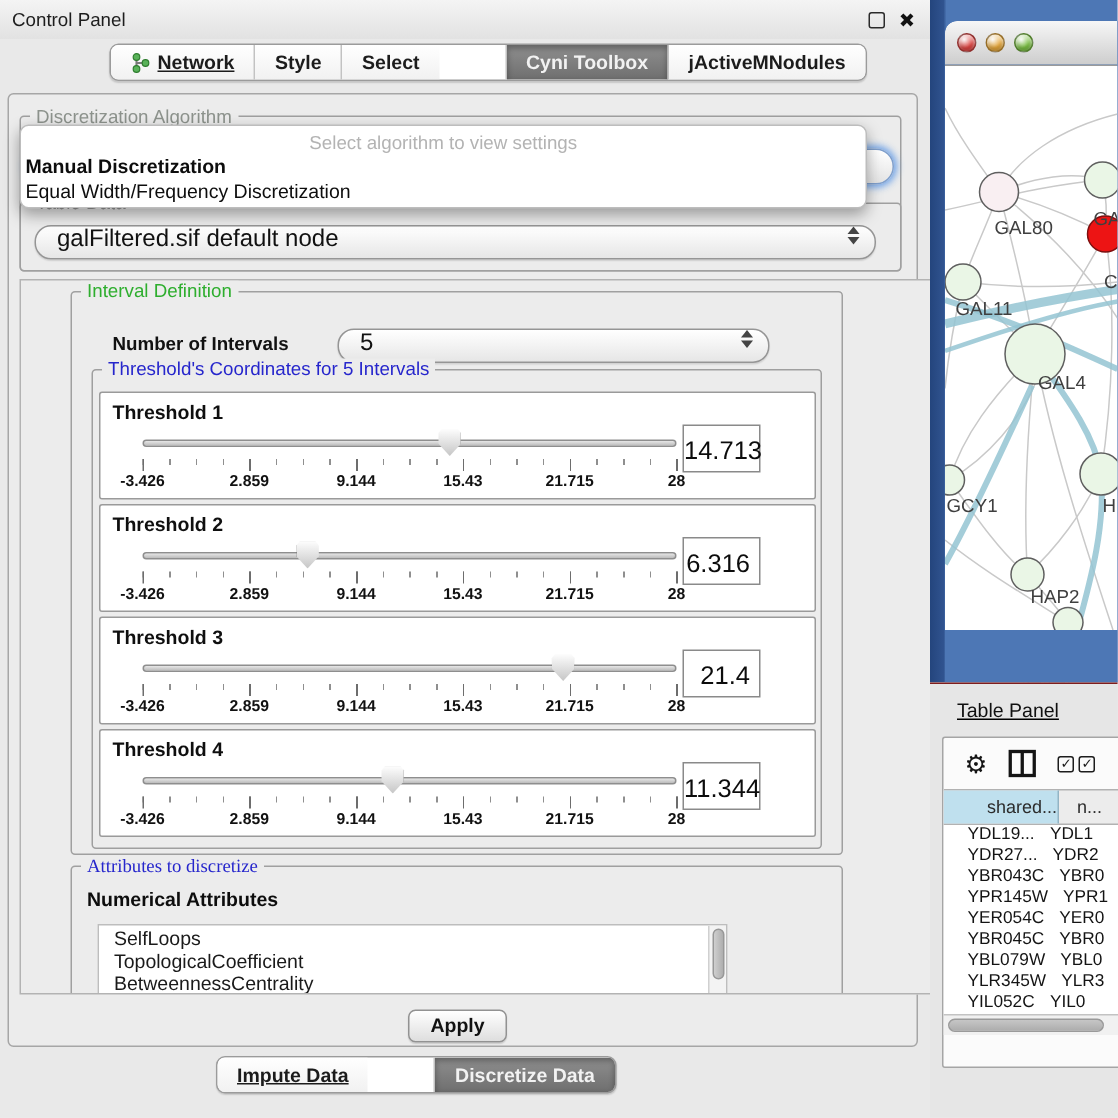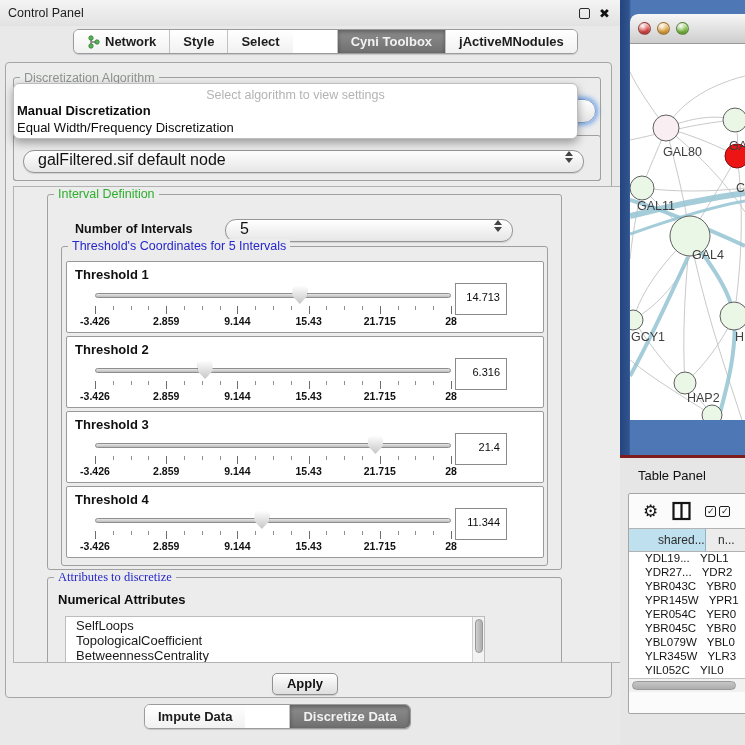--- a/index.html
+++ b/index.html
@@ -14,21 +14,21 @@
   #cp-title { font-size:12.5px; color:#1d1d1d; padding-left:8px; }
   #cp-winbtns { position:absolute; right:10px; top:0; height:26px; display:flex; align-items:center; gap:9px; }
   .float-btn { width:11px; height:11px; border:1.6px solid #2b2b2b; border-radius:2px; }
   .close-x { font-size:13px; font-weight:bold; color:#111; line-height:11px; }
 
   
   .segbar { display:inline-flex; height:25px; background:#ffffff; border:1px solid #9b9b9b;
     border-radius:6px; overflow:hidden; box-shadow:0 1px 1px rgba(0,0,0,.15); }
   .seg { display:flex; align-items:center; gap:5px; padding:0 13px; font-size:13px; font-weight:bold;
     color:#1c1c1c; border-left:1px solid #c2c2c2; background:linear-gradient(#ffffff,#f1f1f1); cursor:default; }
-  .seg:first-child { border-left:none; }
+  .seg:first-child { border-left:none;text-decoration:underline; }
   .seg.selected { background:linear-gradient(#8f8f8f,#6f6f6f); color:#f2f2f2;
     box-shadow:inset 0 2px 4px rgba(0,0,0,.35);margin-left:44px; }
   #top-tabbar { position:absolute; left:73px; top:29px; }
   #bottom-tabbar { position:absolute; left:144px; top:704px; }
 
   
   #cp-main { position:absolute; left:5px; top:62px; width:607px; height:636px;
     background:#ececec; border:1px solid #a6a6a6; border-radius:4px; }
 
   .groupbox { position:absolute; border:1px solid #a0a0a0; border-radius:3px; }
@@ -90,21 +90,21 @@
     background:linear-gradient(#fdfdfd,#c6c6c6);
     clip-path:polygon(15% 0,85% 0,100% 15%,100% 55%,50% 100%,0 55%,0 15%);
     filter:drop-shadow(0 0 1px #6f6f6f); }
   .ticks-minor { position:absolute; left:28px; top:44px; width:357px; height:4px;
     background:repeating-linear-gradient(to right,#8f8f8f 0 1px,transparent 1px 17.8px); }
   .ticks-major { position:absolute; left:28px; top:44px; width:357px; height:8px;
     background:repeating-linear-gradient(to right,#6d6d6d 0 1px,transparent 1px 71.2px); }
   .tick-labels { position:absolute; left:0; top:53px; width:100%; height:13px; }
   .tick-labels span { position:absolute; transform:translateX(-50%); font-size:10.5px; font-weight:bold; color:#111; }
   .thr-value { position:absolute; left:388px; top:21px; width:52px; height:32px; background:#ffffff;
-    border:1px solid #8a8a8a; font-size:11px; color:#0c0c0c; text-align:right;
+    border:1px solid #8a8a8a; font-size:17px; color:#0c0c0c; text-align:right;
     padding:7px 6px 0 0; }
 
   #attr-group { left:33px; top:390px; width:515px; height:120px; }
   #attr-group > .grouplabel { color:#2626cc;font-family:Liberation Serif, serif; }
   #attr-sublabel { position:absolute; left:10px; top:14px; font-size:13px; font-weight:bold; color:#0d0d0d; }
   #attr-list { position:absolute; left:17px; top:38px; width:420px; height:78px; background:#ffffff;
     border:1px solid #bdbdbd; overflow:hidden; }
   .list-item { font-size:13px; color:#1a1a1a; padding:1px 0 0 10px; height:15px; }
   #attr-list .vscroll { right:0; width:12px; border-left:1px solid #d0d0d0; }
   #attr-list .vthumb { width:8px; top:2px; height:34px; }
@@ -121,21 +121,21 @@
     border-radius:8px 0 0 0; overflow:hidden; background:#4d77b5; }
   #net-titlebar { position:relative; height:30px; background:linear-gradient(#f7f7f7,#cdcdcd);
     border-bottom:1px solid #9a9a9a; border-radius:8px 0 0 0; display:flex; align-items:center;
     padding-left:8px; gap:6px; }
   .tlight { width:13px; height:13px; border-radius:50%; border:1px solid rgba(0,0,0,.35);
     box-shadow:inset 0 2px 3px rgba(255,255,255,.65), inset 0 -2px 3px rgba(0,0,0,.25); }
   #net-canvas { position:relative; width:115px; height:376px; background:#ffffff; }
 
   
   #table-panel { position:absolute; left:620px; top:455px; width:125px; height:290px;
-    background:#e6e6e6; border-top:3px solid #7f1d1d; }
+    background:#e6e6e6; border-top:1px solid #7f1d1d;text-decoration:underline; }
   #tp-title { font-size:13px; color:#101010; padding:10px 0 0 18px; }
   #tp-inner { position:absolute; left:8px; top:35px; width:120px; height:221px; background:#fbfbfb;
     border:1px solid #a5a5a5; border-radius:2px; overflow:hidden; }
   #tp-toolbar { position:relative; height:34px; display:flex; align-items:center; gap:14px; padding-left:14px; }
   #gear-glyph { font-size:17px; color:#141414; line-height:17px; }
   .cb { width:11px; height:11px; border:1.6px solid #1d1d1d; border-radius:2px; font-size:9px;
     line-height:9px; text-align:center; color:#1d1d1d; font-weight:bold; }
   #tp-header { position:relative; height:24px; background:#ececec; border-top:1px solid #b2b2b2;
     border-bottom:1px solid #b2b2b2; display:flex; }
   .tp-col1 { width:79px;padding-left:29px; } .tp-col2 { width:76px; }

